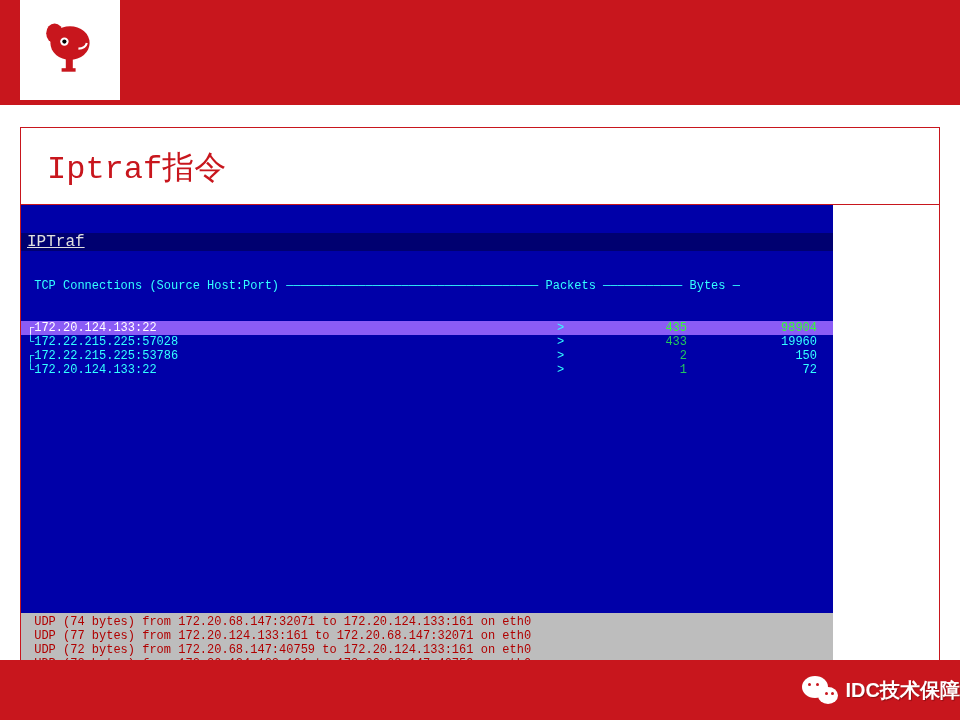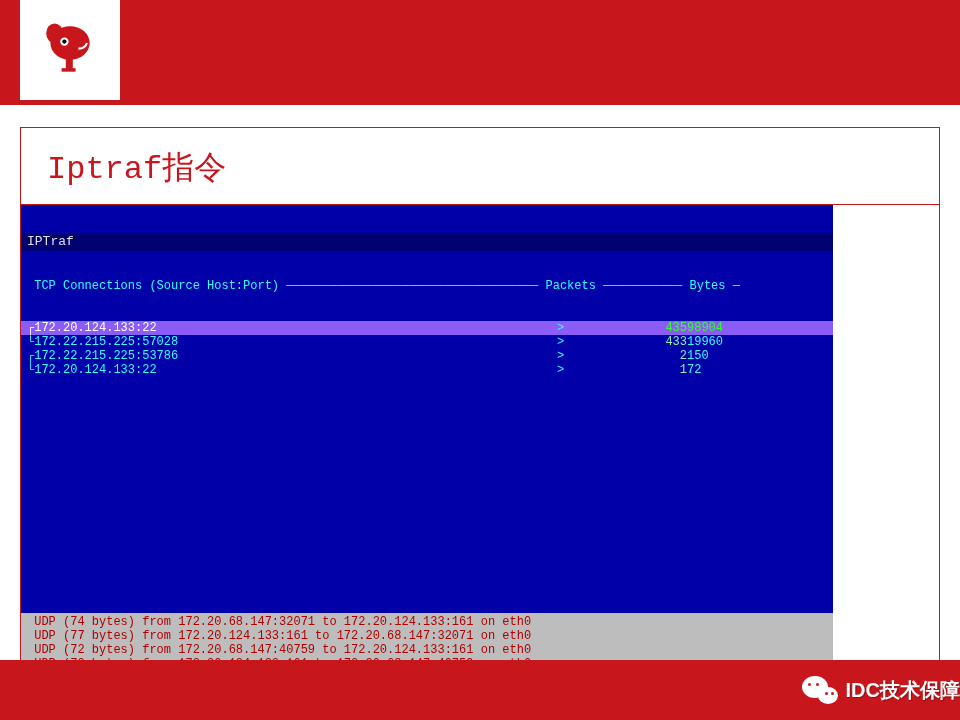--- a/index.html
+++ b/index.html
@@ -51,35 +51,36 @@
       font-size: 12px;
       line-height: 14px;
       white-space: pre;
       position: relative;
       overflow: hidden;
     }
     .term-title {
       background: #000070;
       color: #e0e0e0;
       padding: 2px 6px 2px 6px;
-      font-size: 13px;
+      font-size: 16px;
+      text-decoration: underline;
     }
     .term-header {
       color: #33ffff;
       padding: 0 6px;
     }
     .term-row {
       display: flex;
       padding: 0 6px;
       color: #33ffff;
     }
     .term-row .host { width: 530px; }
     .term-row .pk { width: 45px; text-align: left; color: #33ffff; }
-    .term-row .pkn { width: 85px; text-align: right; color: #86efac; }
-    .term-row .by { width: 130px; color: #33ffff; }
+    .term-row .pkn { width: 85px; text-align: right; color: #22c55e; }
+    .term-row .by { width: 130px; text-align: right; color: #33ffff; }
     .term-row.hl { background: #8b5cf6; }
     .term-row.hl .host { color: #fff; }
     .term-row.hl .by, .term-row.hl .pkn { color: #33ff33; }
     .spacer { height: 180px; }
     .tcp-line {
       color: #33ffff;
       padding: 2px 6px;
     }
     .udp-block {
       background: #bdbdbd;

